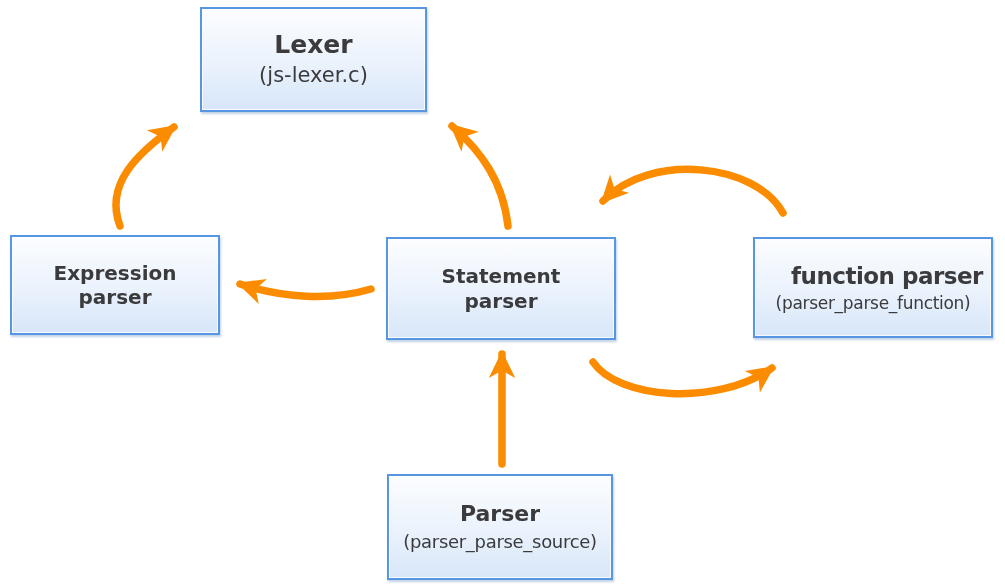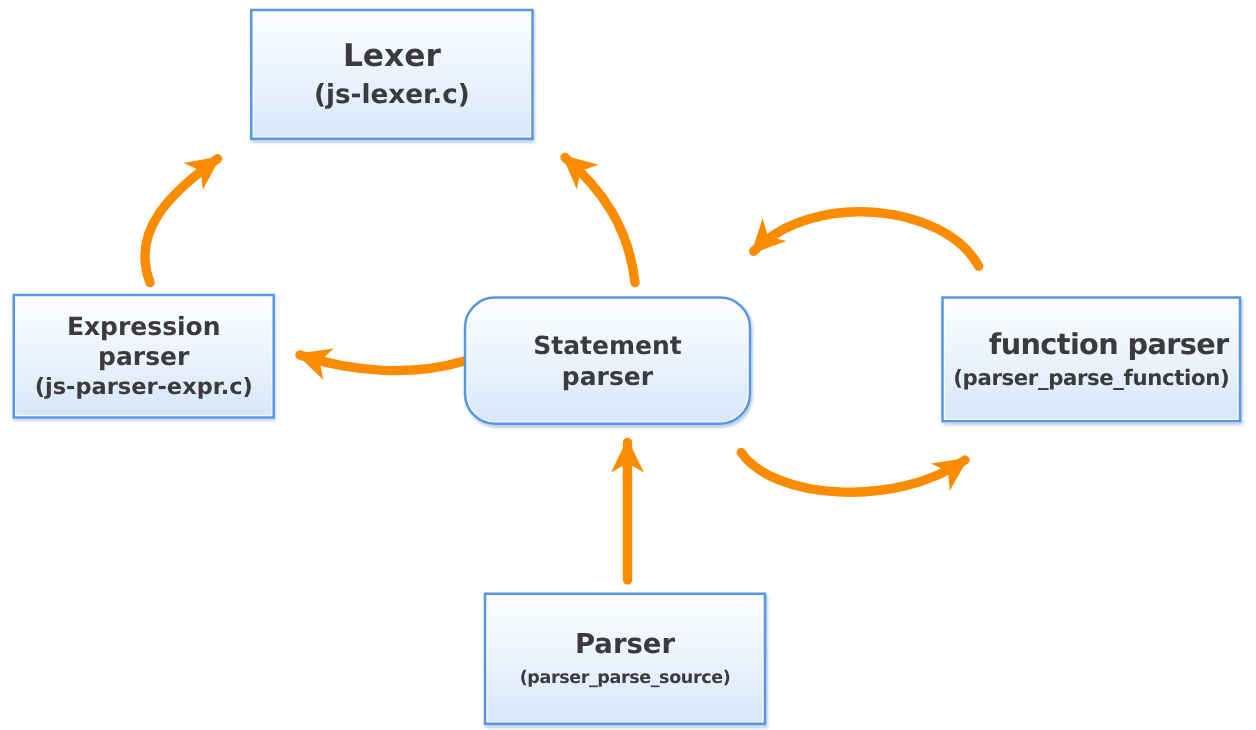--- a/index.html
+++ b/index.html
@@ -28,42 +28,42 @@
     background:linear-gradient(to bottom,var(--box-fill-top) 0%,var(--box-fill-mid) 55%,var(--box-fill-bottom) 100%);
     box-shadow:1px 2px 2px rgba(120,155,200,0.45), inset 0 0 0 1px rgba(255,255,255,0.8);
     display:flex;
     flex-direction:column;
     align-items:center;
     justify-content:center;
     text-align:center;
     line-height:1.22;
   }
   .node .title{font-weight:700;}
-  .node .subtitle{font-weight:700;white-space:nowrap;}
+  .node .subtitle{font-weight:400;white-space:nowrap;}
 
   
   .node-lexer{left:200px;top:7px;width:227px;height:105px;}
   .node-lexer .title{font-size:25px;}
   .node-lexer .subtitle{font-size:21px;margin-top:3px;}
 
   .node-expression-parser{left:10px;top:235px;width:210px;height:100px;}
   .node-expression-parser .title{font-size:20px;font-weight:600;max-width:130px;}
   .node-expression-parser .subtitle{font-size:18px;margin-top:2px;}
 
-  .node-statement-parser{left:371px;top:237px;width:230px;height:103px;border-radius:25px;}
+  .node-statement-parser{left:386px;top:237px;width:230px;height:103px;}
   .node-statement-parser .title{font-size:20px;font-weight:600;max-width:140px;}
   .node-statement-parser .subtitle{font-size:19px;margin-top:2px;}
 
   .node-function-parser{left:753px;top:237px;width:240px;height:101px;}
   .node-function-parser .title{font-size:23px;letter-spacing:-0.5px;margin-left:28px;}
   .node-function-parser .subtitle{font-size:17px;letter-spacing:-0.3px;margin-top:3px;}
 
   .node-parser{left:387px;top:474px;width:226px;height:106px;}
   .node-parser .title{font-size:22px;}
-  .node-parser .subtitle{font-size:14px;letter-spacing:-0.3px;margin-top:4px;}
+  .node-parser .subtitle{font-size:18px;letter-spacing:-0.3px;margin-top:4px;}
 
   svg.edges{position:absolute;inset:0;pointer-events:none;}
   .edge-path{
     fill:none;
     stroke:var(--arrow);
     stroke-width:7.5;
     stroke-linecap:round;
   }
 </style>
 </head>
@@ -91,21 +91,20 @@
     <path class="edge-path" marker-end="url(#ah)" d="M 502 464 L 502 354"></path>
   </svg>
 
   <div class="node node-lexer">
     <div class="title">Lexer</div>
     <div class="subtitle">(js-lexer.c)</div>
   </div>
 
   <div class="node node-expression-parser">
     <div class="title">Expression parser</div>
-    <div class="subtitle">(js-parser-expr.c)</div>
   </div>
 
   <div class="node node-statement-parser">
     <div class="title">Statement parser</div>
   </div>
 
   <div class="node node-function-parser">
     <div class="title">function parser</div>
     <div class="subtitle">(parser_parse_function)</div>
   </div>

